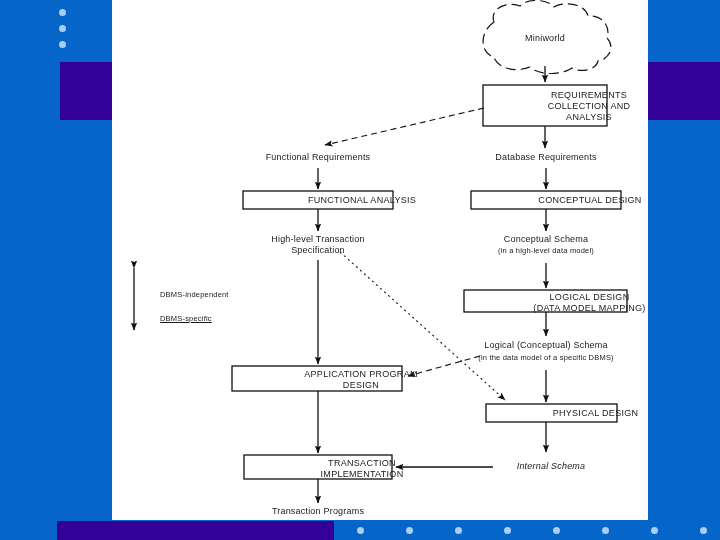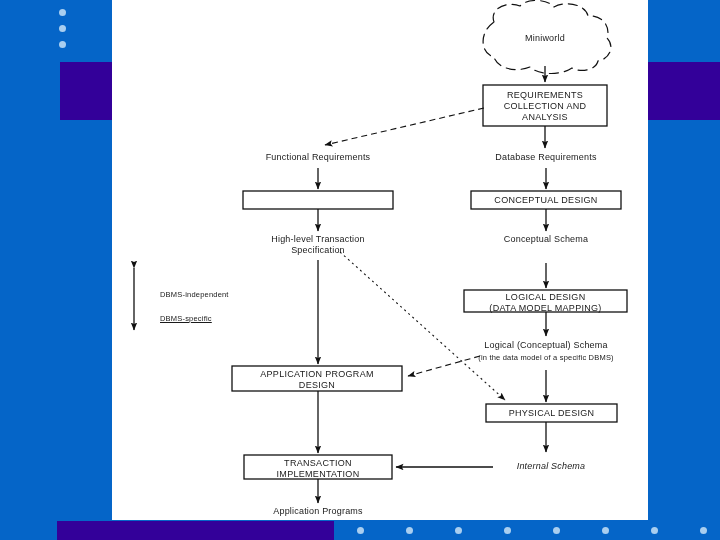--- a/index.html
+++ b/index.html
@@ -75,20 +75,21 @@
     color: #1a1a1a;
     font-size: 9px;
     line-height: 11px;
     text-align: center;
     white-space: pre;
     letter-spacing: 0.2px;
   }
   .lbl.caps {
     font-size: 9px;
     letter-spacing: 0.3px;
+    margin-left: 44px;
   }
   .lbl.small {
     font-size: 7.5px;
     letter-spacing: 0.2px;
   }
 </style>
 </head>
 <body>
 
 <div id="slide">
@@ -187,42 +188,44 @@
   <div class="lbl" style="left:495px; top:33px; width:100px;">Miniworld</div>
 
   <div class="lbl caps" style="left:483px; top:90px; width:124px;">REQUIREMENTS
 COLLECTION AND
 ANALYSIS</div>
 
   <div class="lbl" style="left:238px; top:152px; width:160px;">Functional Requirements</div>
 
   <div class="lbl" style="left:466px; top:152px; width:160px;">Database Requirements</div>
 
+  <div class="lbl caps" style="left:243px; top:195px; width:150px;">FUNCTIONAL ANALYSIS</div>
 
   <div class="lbl caps" style="left:471px; top:195px; width:150px;">CONCEPTUAL DESIGN</div>
 
   <div class="lbl" style="left:248px; top:234px; width:140px;">High-level Transaction
 Specification</div>
 
   <div class="lbl" style="left:476px; top:234px; width:140px;">Conceptual Schema</div>
+  <div class="lbl small" style="left:466px; top:245px; width:160px;">(in a high-level data model)</div>
 
   <div class="lbl caps" style="left:464px; top:292px; width:163px;">LOGICAL DESIGN
 (DATA MODEL MAPPING)</div>
 
   <div class="lbl" style="left:456px; top:340px; width:180px;">Logical (Conceptual) Schema</div>
   <div class="lbl small" style="left:446px; top:352px; width:200px;">(in the data model of a specific DBMS)</div>
 
   <div class="lbl caps" style="left:232px; top:369px; width:170px;">APPLICATION PROGRAM
 DESIGN</div>
 
   <div class="lbl caps" style="left:486px; top:408px; width:131px;">PHYSICAL DESIGN</div>
 
   <div class="lbl caps" style="left:244px; top:458px; width:148px;">TRANSACTION
 IMPLEMENTATION</div>
 
   <div class="lbl" style="left:496px; top:461px; width:110px;font-style:italic;">Internal Schema</div>
 
-  <div class="lbl" style="left:248px; top:506px; width:140px;">Application Programs</div>
+  <div class="lbl" style="left:248px; top:506px; width:140px;">Transaction Programs</div>
 
   <div class="lbl small" style="left:160px; top:289px; width:120px; text-align:left;">DBMS-independent</div>
   <div class="lbl small" style="left:160px; top:313px; width:120px; text-align:left;text-decoration:underline;">DBMS-specific</div>
 
 </div>
 
 </body></html>

